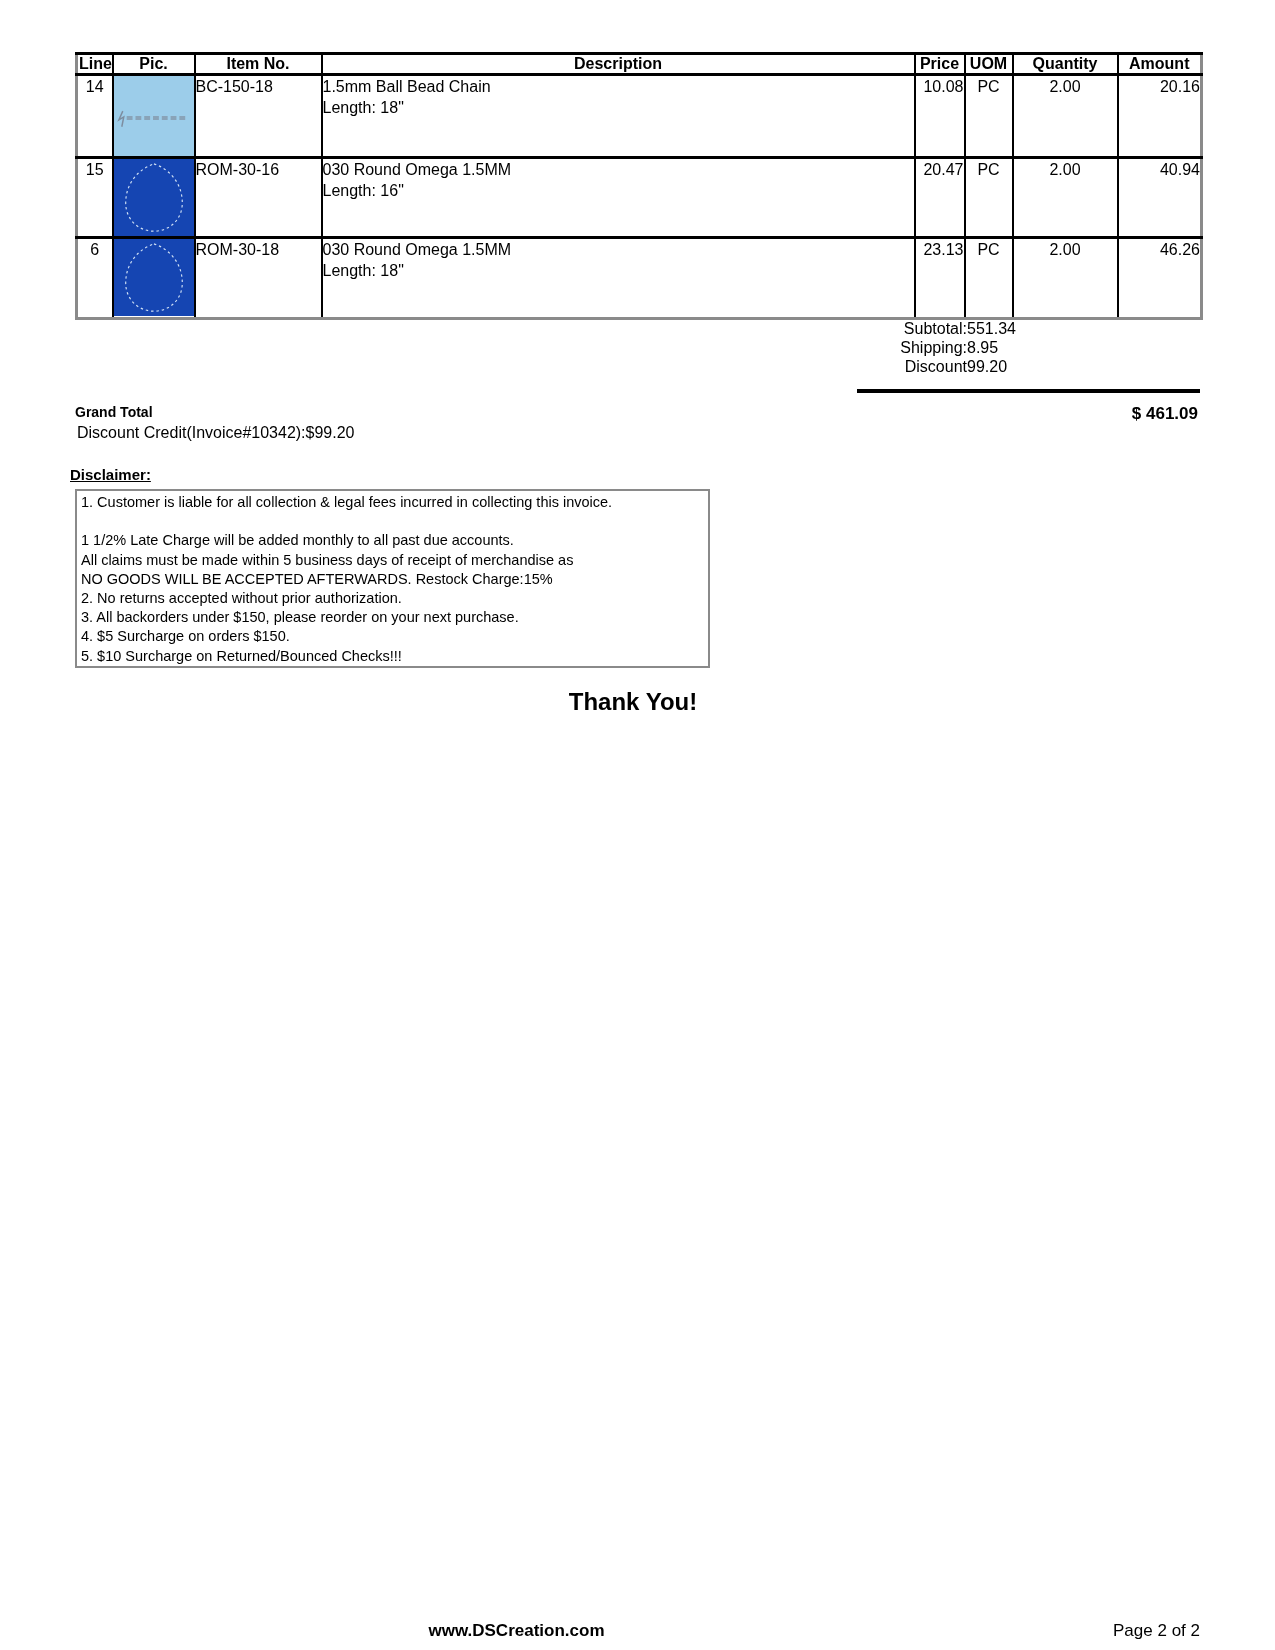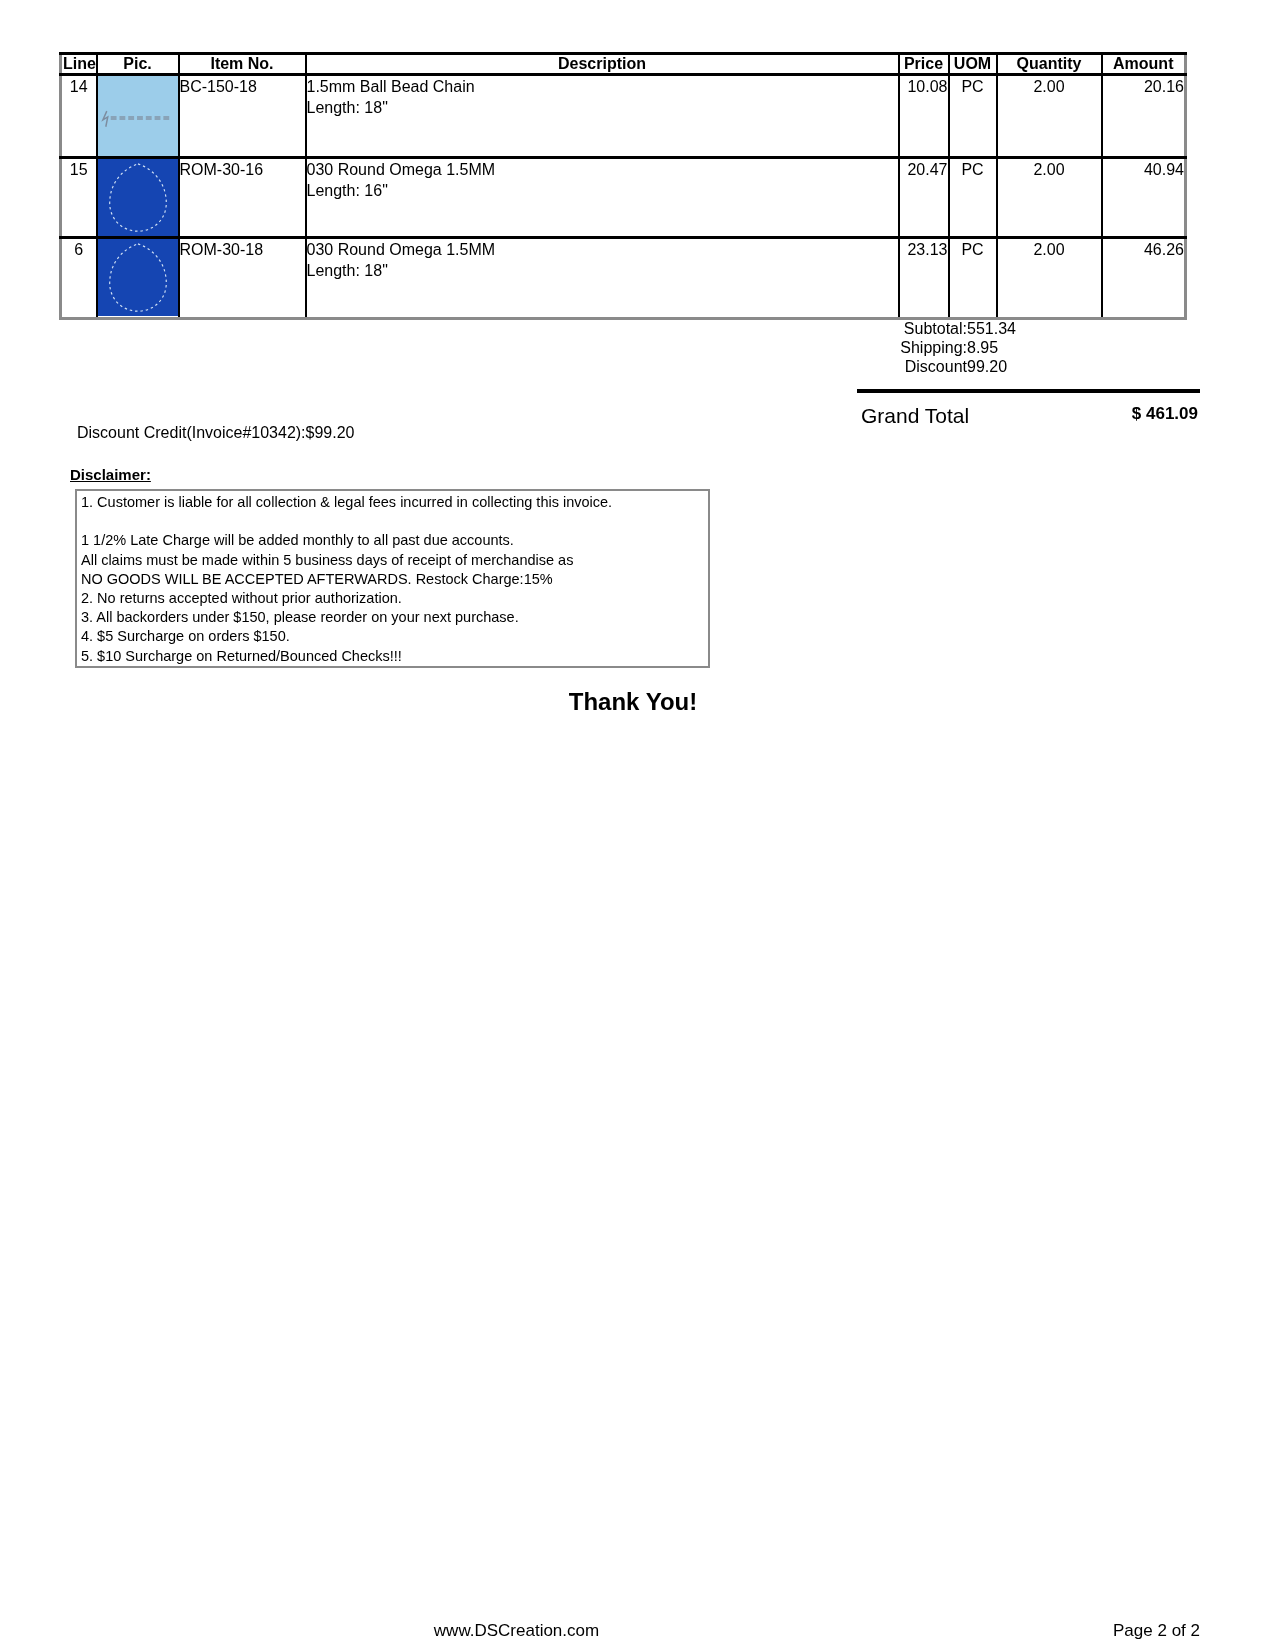--- a/index.html
+++ b/index.html
@@ -1,20 +1,20 @@
 <!DOCTYPE html>
 <html><head>
 <meta charset="utf-8">
 <style>
   * { margin:0; padding:0; box-sizing:border-box; }
   html,body { width:1275px; height:1650px; background:#ffffff; font-family:"Liberation Sans", sans-serif; color:#000; }
   #page { position:relative; width:1275px; height:1650px; background:#fff; overflow:hidden; }
 
   
-  #item-table-wrap { position:absolute; left:59px; top:52px; }
+  #item-table-wrap { position:absolute; left:75px; top:52px; }
   table.items { border-collapse:collapse; table-layout:fixed; width:1125px; border:3px solid #8a8a8a; }
   table.items th { border:2px solid #000; border-top:3px solid #000; border-bottom:3px solid #000;
                    font-size:16px; font-weight:bold; height:21px; padding:0 1px; white-space:nowrap; }
   table.items td { border-left:2px solid #000; border-right:2px solid #000; border-top:3px solid #000;
                    font-size:16px; vertical-align:top; padding:0; line-height:21px; }
   tr.r14 { height:82px; } tr.r15 { height:79px; } tr.r16 { height:81px; }
   td.c-line { text-align:center; vertical-align:middle; }
   td.c-pic  { padding:0; }
   td.c-pic svg { display:block; width:100%; height:100%; }
   td.c-item { padding-left:1px; }
@@ -25,34 +25,34 @@
   td.c-amt  { text-align:right; padding-right:2px; }
   th.h-price{ border-right:3px solid #000; }
 
   
   #totals { position:absolute; left:75px; top:319px; width:1125px; font-size:16px; }
   .t-row { display:flex; line-height:19px; }
   .t-label { width:892px; text-align:right; }
   .t-value { flex:1; text-align:left; padding-right:2px; }
   #gt-sep { margin-left:782px; width:343px; height:4px; background:#000; margin-top:13px; }
   .gt-row { display:flex; margin-top:11px; }
-  .gt-label { margin-left:786px; font-weight:normal; font-size:21px; }
+  .gt-label { font-weight:bold; font-size:14px; }
   .gt-value { flex:1; text-align:right; padding-right:2px; font-weight:bold; font-size:17px; }
 
   
   #discount-credit { position:absolute; left:77px; top:424px; font-size:16px; }
   #disclaimer-label { position:absolute; left:70px; top:466px; font-size:15px; font-weight:bold; text-decoration:underline; }
   #disclaimer-box { position:absolute; left:75px; top:489px; width:635px; height:179px;
                     border:2px solid #8a8a8a; padding:2px 11px 0 4px; font-size:14.5px; }
   .disc-line { min-height:19.2px; line-height:19.2px; white-space:nowrap; }
   #thank-you { position:absolute; left:448px; top:688px; width:370px; text-align:center;
                font-size:24px; font-weight:bold; }
 
   
-  #footer-site { position:absolute; left:0; top:1621px; width:1033px; text-align:center; font-size:17px; }
+  #footer-site { position:absolute; left:0; top:1621px; width:1033px; text-align:center; font-size:17px;font-weight:bold; }
   #footer-page { position:absolute; left:1090px; top:1621px; width:110px; text-align:right; font-size:17px; }
 </style>
 </head>
 <body>
 
 <div id="page">
 
   <div id="item-table-wrap">
     <table class="items">
       <colgroup>

